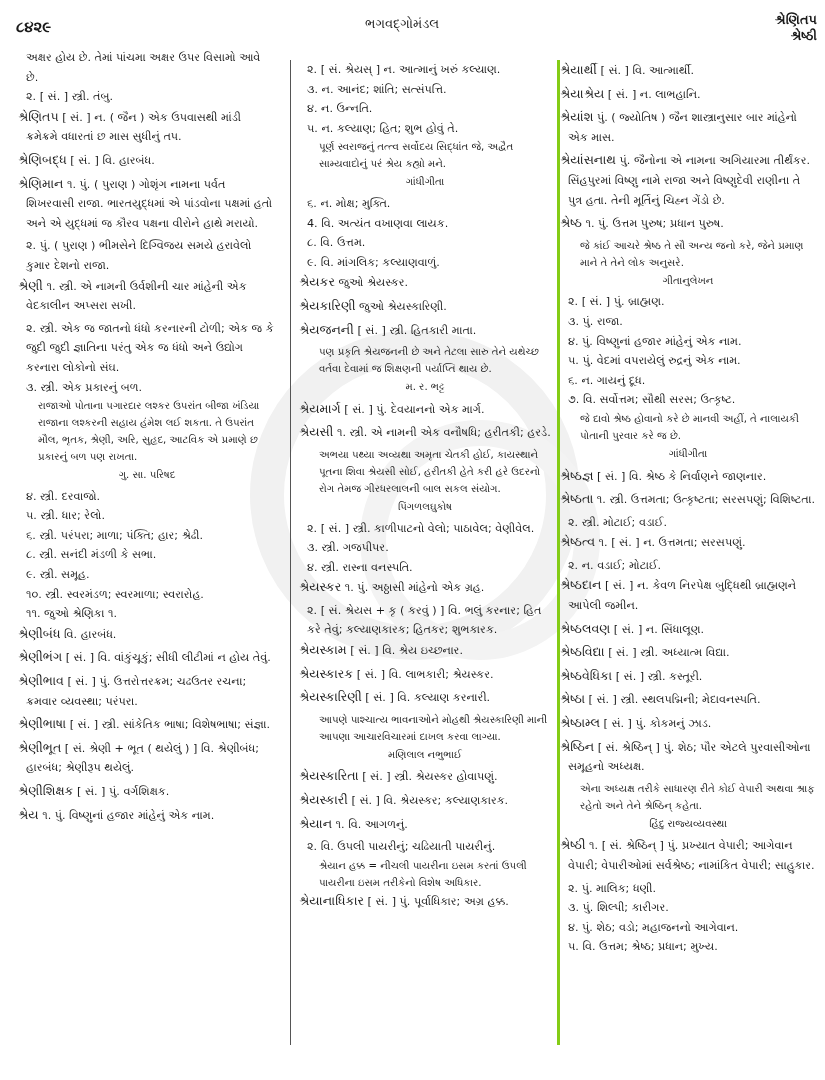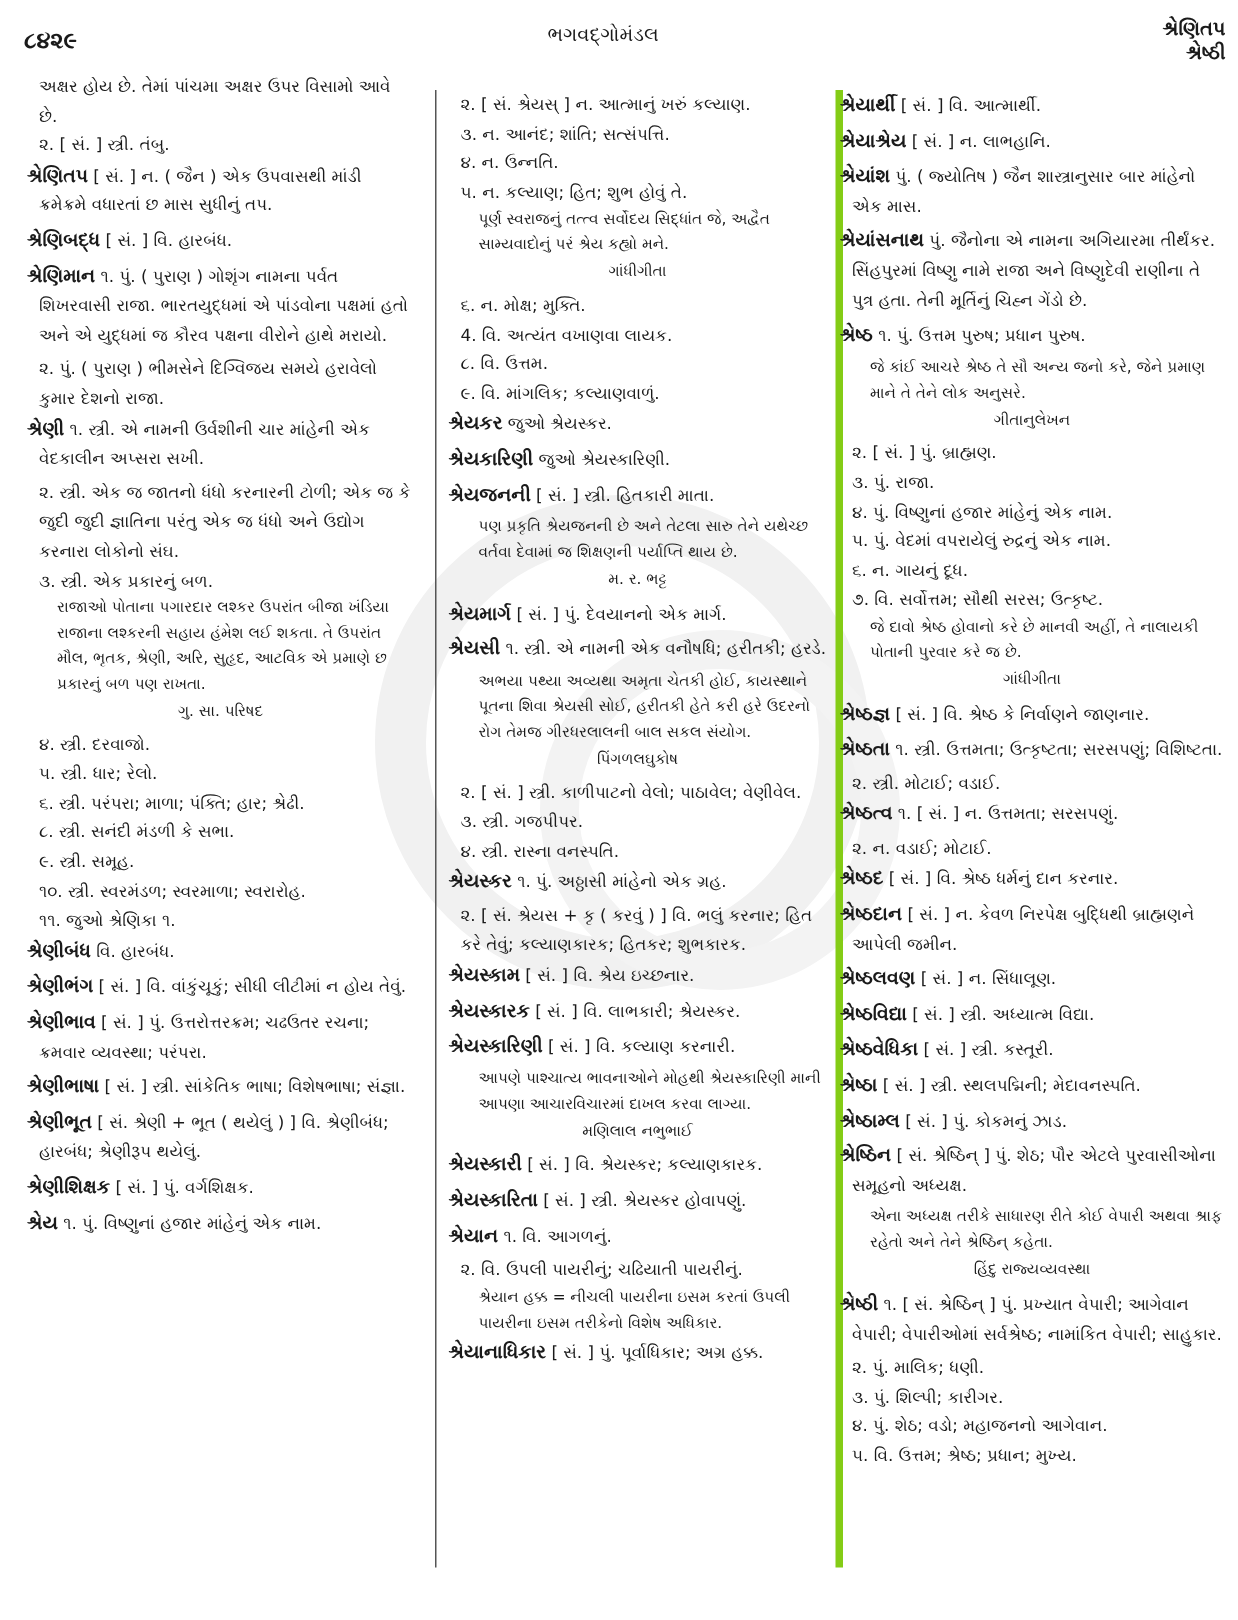--- a/index.html
+++ b/index.html
@@ -14,24 +14,24 @@
   .watermark2 {
     position:absolute; left:360px; top:420px; width:240px; height:240px;
     border-radius:50%; border:26px solid #f3f3f3; box-sizing:border-box; z-index:0;
   }
   .header { position:absolute; top:6px; left:0; width:825px; height:40px; z-index:2; }
   .page-num { position:absolute; left:16px; top:12px; font-size:15px; font-weight:bold; }
   .running-title { position:absolute; left:365px; top:10px; font-size:13px; font-weight:normal; }
   .guide { position:absolute; right:8px; top:6px; text-align:right; font-size:13px; font-weight:bold; line-height:16px; }
   .col { position:absolute; top:48px; font-size:11.2px; line-height:19.6px; z-index:1; }
   .col1 { left:18px; width:258px; }
-  .col2 { left:290px; width:252px; border-left:1px solid #555; border-right:5px solid #84cc16; padding:0 6px 0 8px; top:60px; height:985px; box-sizing:content-box; }
+  .col2 { left:290px; width:252px; border-left:1px solid #555; border-right:3px solid #84cc16; padding:0 6px 0 8px; top:60px; height:985px; box-sizing:content-box; }
   .col3 { left:560px; width:256px; top:60px; }
   .entry { margin:0 0 3px 0; text-indent:-8px; padding-left:8px; }
-  .hw { font-weight:bold; font-size:12.6px; }
+  .hw { font-weight:normal; font-size:12.6px; }
   .sub { padding-left:8px; text-indent:0; margin:0; }
   .quote { font-size:10.2px; line-height:17px; padding-left:20px; margin:0; }
   .src { text-align:center; font-size:10.2px; margin:0 0 2px 0; }
 </style>
 </head>
 <body>
 
 <div class="watermark"></div>
 <div class="watermark2"></div>
 
@@ -94,22 +94,22 @@
     <div class="sub">૨. [ સં. ] સ્ત્રી. કાળીપાટનો વેલો; પાઠાવેલ; વેણીવેલ.</div>
     <div class="sub">૩. સ્ત્રી. ગજપીપર.</div>
     <div class="sub">૪. સ્ત્રી. રાસ્ના વનસ્પતિ.</div>
     <div class="entry"><span class="hw">શ્રેયસ્કર</span><span> ૧. પું. અઠ્ઠાસી માંહેનો એક ગ્રહ.</span></div>
     <div class="sub">૨. [ સં. શ્રેયસ + કૃ ( કરવું ) ] વિ. ભલું કરનાર; હિત કરે તેવું; કલ્યાણકારક; હિતકર; શુભકારક.</div>
     <div class="entry"><span class="hw">શ્રેયસ્કામ</span><span> [ સં. ] વિ. શ્રેય ઇચ્છનાર.</span></div>
     <div class="entry"><span class="hw">શ્રેયસ્કારક</span><span> [ સં. ] વિ. લાભકારી; શ્રેયસ્કર.</span></div>
     <div class="entry"><span class="hw">શ્રેયસ્કારિણી</span><span> [ સં. ] વિ. કલ્યાણ કરનારી.</span></div>
     <div class="quote">આપણે પાશ્ચાત્ય ભાવનાઓને મોહથી શ્રેયસ્કારિણી માની આપણા આચારવિચારમાં દાખલ કરવા લાગ્યા.</div>
     <div class="src">મણિલાલ નભુભાઈ</div>
+    <div class="entry"><span class="hw">શ્રેયસ્કારિતા</span><span> [ સં. ] સ્ત્રી. શ્રેયસ્કર હોવાપણું.</span></div>
     <div class="entry"><span class="hw">શ્રેયસ્કારી</span><span> [ સં. ] વિ. શ્રેયસ્કર; કલ્યાણકારક.</span></div>
-    <div class="entry"><span class="hw">શ્રેયસ્કારિતા</span><span> [ સં. ] સ્ત્રી. શ્રેયસ્કર હોવાપણું.</span></div>
     <div class="entry"><span class="hw">શ્રેયાન</span><span> ૧. વિ. આગળનું.</span></div>
     <div class="sub">૨. વિ. ઉપલી પાયરીનું; ચઢિયાતી પાયરીનું.</div>
     <div class="quote">શ્રેયાન હક્ક = નીચલી પાયરીના ઇસમ કરતાં ઉપલી પાયરીના ઇસમ તરીકેનો વિશેષ અધિકાર.</div>
     <div class="entry"><span class="hw">શ્રેયાનાધિકાર</span><span> [ સં. ] પું. પૂર્વાધિકાર; અગ્ર હક્ક.</span></div>
   </div>
 <div class="col col3">
     <div class="entry"><span class="hw">શ્રેયાર્થી</span><span> [ સં. ] વિ. આત્માર્થી.</span></div>
     <div class="entry"><span class="hw">શ્રેયાશ્રેય</span><span> [ સં. ] ન. લાભહાનિ.</span></div>
     <div class="entry"><span class="hw">શ્રેયાંશ</span><span> પું. ( જ્યોતિષ ) જૈન શાસ્ત્રાનુસાર બાર માંહેનો એક માસ.</span></div>
     <div class="entry"><span class="hw">શ્રેયાંસનાથ</span><span> પું. જૈનોના એ નામના અગિયારમા તીર્થંકર. સિંહપુરમાં વિષ્ણુ નામે રાજા અને વિષ્ણુદેવી રાણીના તે પુત્ર હતા. તેની મૂર્તિનું ચિહ્ન ગેંડો છે.</span></div>
@@ -122,21 +122,20 @@
     <div class="sub">૫. પું. વેદમાં વપરાયેલું રુદ્રનું એક નામ.</div>
     <div class="sub">૬. ન. ગાયનું દૂધ.</div>
     <div class="sub">૭. વિ. સર્વોત્તમ; સૌથી સરસ; ઉત્કૃષ્ટ.</div>
     <div class="quote">જે દાવો શ્રેષ્ઠ હોવાનો કરે છે માનવી અહીં, તે નાલાયકી પોતાની પુરવાર કરે જ છે.</div>
     <div class="src">ગાંધીગીતા</div>
     <div class="entry"><span class="hw">શ્રેષ્ઠજ્ઞ</span><span> [ સં. ] વિ. શ્રેષ્ઠ કે નિર્વાણને જાણનાર.</span></div>
     <div class="entry"><span class="hw">શ્રેષ્ઠતા</span><span> ૧. સ્ત્રી. ઉત્તમતા; ઉત્કૃષ્ટતા; સરસપણું; વિશિષ્ટતા.</span></div>
     <div class="sub">૨. સ્ત્રી. મોટાઈ; વડાઈ.</div>
     <div class="entry"><span class="hw">શ્રેષ્ઠત્વ</span><span> ૧. [ સં. ] ન. ઉત્તમતા; સરસપણું.</span></div>
     <div class="sub">૨. ન. વડાઈ; મોટાઈ.</div>
-    <div class="entry"><span class="hw">શ્રેષ્ઠદ</span><span> [ સં. ] વિ. શ્રેષ્ઠ ધર્મનું દાન કરનાર.</span></div>
     <div class="entry"><span class="hw">શ્રેષ્ઠદાન</span><span> [ સં. ] ન. કેવળ નિરપેક્ષ બુદ્ધિથી બ્રાહ્મણને આપેલી જમીન.</span></div>
     <div class="entry"><span class="hw">શ્રેષ્ઠલવણ</span><span> [ સં. ] ન. સિંધાલૂણ.</span></div>
     <div class="entry"><span class="hw">શ્રેષ્ઠવિદ્યા</span><span> [ સં. ] સ્ત્રી. અધ્યાત્મ વિદ્યા.</span></div>
     <div class="entry"><span class="hw">શ્રેષ્ઠવેધિકા</span><span> [ સં. ] સ્ત્રી. કસ્તૂરી.</span></div>
     <div class="entry"><span class="hw">શ્રેષ્ઠા</span><span> [ સં. ] સ્ત્રી. સ્થલપદ્મિની; મેદાવનસ્પતિ.</span></div>
     <div class="entry"><span class="hw">શ્રેષ્ઠામ્લ</span><span> [ સં. ] પું. કોકમનું ઝાડ.</span></div>
     <div class="entry"><span class="hw">શ્રેષ્ઠિન</span><span> [ સં. શ્રેષ્ઠિન્ ] પું. શેઠ; પૌર એટલે પુરવાસીઓના સમૂહનો અધ્યક્ષ.</span></div>
     <div class="quote">એના અધ્યક્ષ તરીકે સાધારણ રીતે કોઈ વેપારી અથવા શ્રાફ રહેતો અને તેને શ્રેષ્ઠિન્ કહેતા.</div>
     <div class="src">હિંદુ રાજ્યવ્યવસ્થા</div>
     <div class="entry"><span class="hw">શ્રેષ્ઠી</span><span> ૧. [ સં. શ્રેષ્ઠિન્ ] પું. પ્રખ્યાત વેપારી; આગેવાન વેપારી; વેપારીઓમાં સર્વશ્રેષ્ઠ; નામાંકિત વેપારી; સાહુકાર.</span></div>

